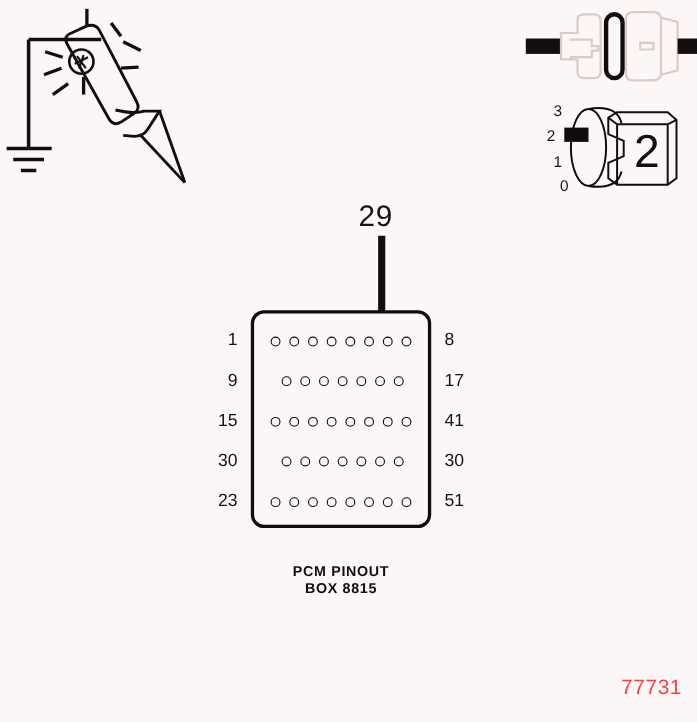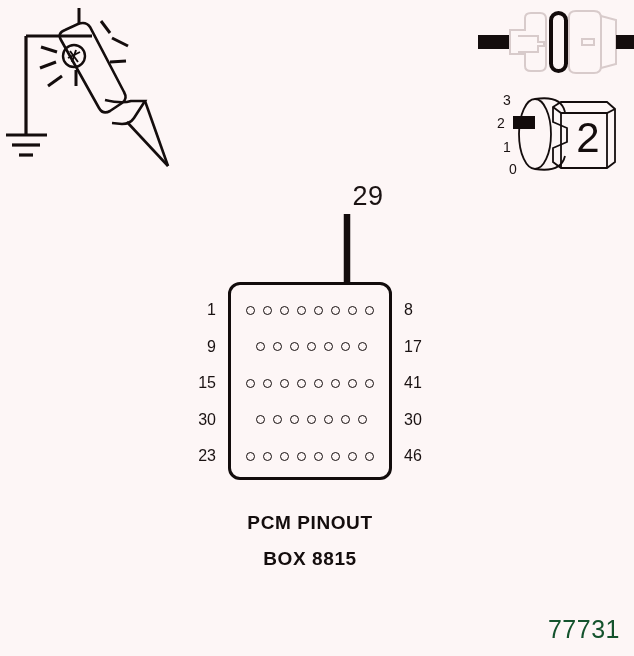--- a/index.html
+++ b/index.html
@@ -23,24 +23,24 @@
   #testlight-group { left: 0px; top: 0px; width: 220px; height: 190px; }
 
   
   #connector-group { left: 470px; top: 2px; width: 164px; height: 86px; }
 
   
   #dial-group { left: 495px; top: 84px; width: 130px; height: 100px; }
 
   
   #callout-number {
-    left: 338px;
+    left: 326px;
     top: 181px;
     width: 60px;
-    text-align: center;
+    text-align: left;
     font-size: 27px;
     color: #1a1212;
     letter-spacing: 0.5px;
   }
   #callout-arrow { left: 318px; top: 214px; width: 70px; height: 208px; }
 
   
   #pinout-box {
     left: 228px;
     top: 282px;
@@ -101,35 +101,35 @@
     display: flex;
     align-items: center;
   }
 
   
   #caption {
     left: 188px;
     top: 512px;
     width: 244px;
     text-align: center;
-    font-size: 19px;
+    font-size: 13px;
     font-weight: bold;
     color: #140d0d;
     letter-spacing: 0.6px;
   }
-  #caption .line2 { margin-top: 14px; }
+  #caption .line2 { }
 
   
   #figure-id {
     left: 500px;
     top: 615px;
     width: 120px;
     text-align: right;
-    font-size: 25px;
-    color: #14532d;
+    font-size: 19px;
+    color: #ef4444;
     letter-spacing: 0.5px;
   }
 
   
   .scale-label {
     position: absolute;
     font-size: 14px;
     color: #1a1212;
     width: 16px;
     text-align: center;
@@ -303,21 +303,21 @@
     <span class="row-label">15</span>
     <span class="row-label">30</span>
     <span class="row-label">23</span>
   </div>
 
   <div class="row-labels" id="row-labels-right">
     <span class="row-label">8</span>
     <span class="row-label">17</span>
     <span class="row-label">41</span>
     <span class="row-label">30</span>
-    <span class="row-label">46</span>
+    <span class="row-label">51</span>
   </div>
 
   <div class="abs" id="caption">
     <div class="line1">PCM PINOUT</div>
     <div class="line2">BOX 8815</div>
   </div>
 
   <div class="abs" id="figure-id">77731</div>
 
 </div>

